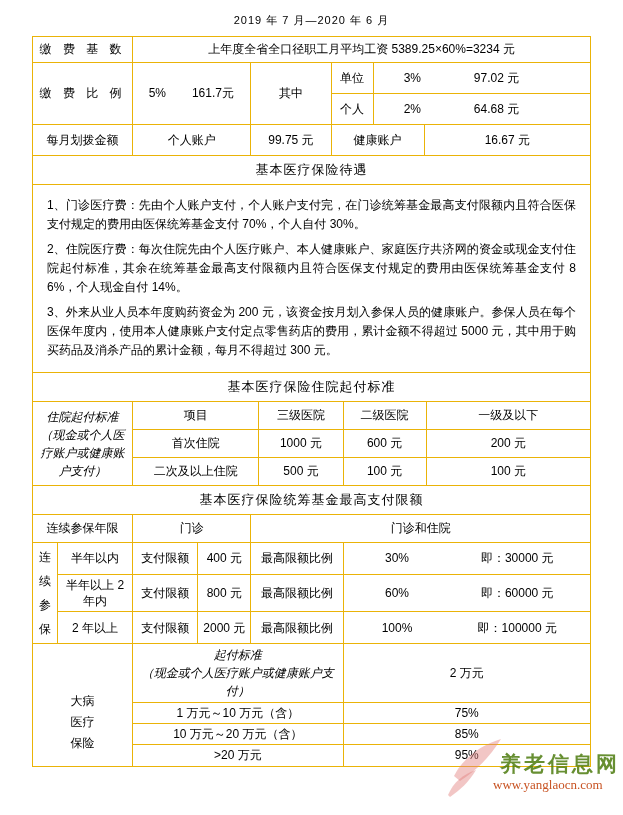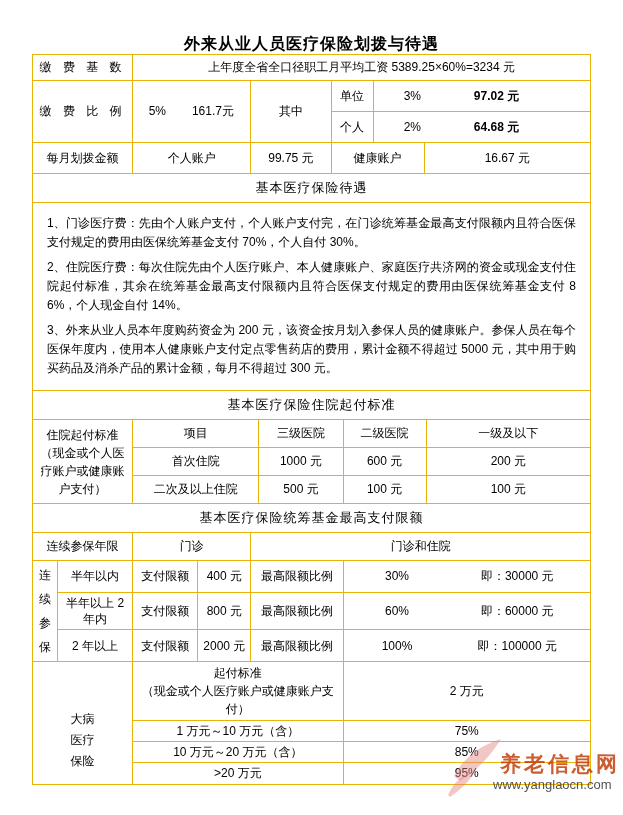--- a/index.html
+++ b/index.html
@@ -13,39 +13,39 @@
   .subtitle{font-size:11px;text-align:center;margin:13px 0 9px 0;letter-spacing:1px;}
   table{border-collapse:collapse;table-layout:fixed;width:559px;margin-top:-1px;font-size:12px;}
   td{border:1px solid #eab308;text-align:center;vertical-align:middle;padding:2px 3px;word-break:break-all;line-height:1.35;}
   .sec{height:24px;font-size:13px;letter-spacing:1px;text-align:center;}
   .lab{letter-spacing:4px;}
   .h26{height:26px}.h31{height:28px}.h33{height:31px}.h34{height:31px}.h38{height:36px}.h44{height:42px}.h23{height:20px}
   .pair{display:flex;align-items:center;}
   .pair span{flex:1;text-align:center;}
   .pair-ratio span:first-child{flex:0 0 38%;}
   .pair-uv span:first-child{flex:0 0 34%;}
-  .pair-uv span:last-child{flex:0 0 46%;font-weight:bold;}
+  .pair-uv span:last-child{flex:0 0 46%;}
   .pair-cap span:first-child{flex:0 0 42%;}
   .pair-cap span:last-child{flex:0 0 58%;}
   .paras{text-align:left;padding:5px 8px 6px 8px;}
   .paras p{margin:6px;font-size:12px;line-height:19px;text-align:justify;}
   .vside span{display:inline-block;width:14px;word-break:break-all;line-height:2.0;}
   .twocol span{display:inline-block;width:27px;word-break:break-all;line-height:1.75;margin-top:36px;}
-  .sidewrap div{line-height:1.5;}
+  .sidewrap div{line-height:1.5;font-style:italic;}
   .watermark{position:absolute;left:438px;top:730px;width:185px;pointer-events:none;z-index:5;}
   .wm-logo{position:absolute;left:8px;top:8px;color:#e2807f;}
-  .wm-name{position:absolute;left:62px;top:20px;font-size:21px;font-weight:bold;letter-spacing:3px;color:#c2410c;opacity:.85;white-space:nowrap;}
-  .wm-url{position:absolute;left:55px;top:47px;font-size:13px;color:#404040;opacity:.9;white-space:nowrap;font-family:Liberation Sans, sans-serif;}
+  .wm-name{position:absolute;left:62px;top:20px;font-size:21px;font-weight:bold;letter-spacing:3px;color:#4d7c0f;opacity:.85;white-space:nowrap;}
+  .wm-url{position:absolute;left:55px;top:47px;font-size:13px;color:#c2410c;opacity:.9;white-space:nowrap;font-family:Liberation Serif, serif;}
 </style>
 </head>
 <body>
 
 <div class="doc">
 
-  <div class="title">外来从业人员医疗保险划拨与待遇</div>
+  <div class="subtitle">2019 年 7 月—2020 年 6 月</div>
 
   <table>
     <colgroup>
         <col style="width:100px">
         <col style="width:118px">
         <col style="width:80px">
         <col style="width:42px">
         <col style="width:51px">
         <col style="width:166px">
       </colgroup>

